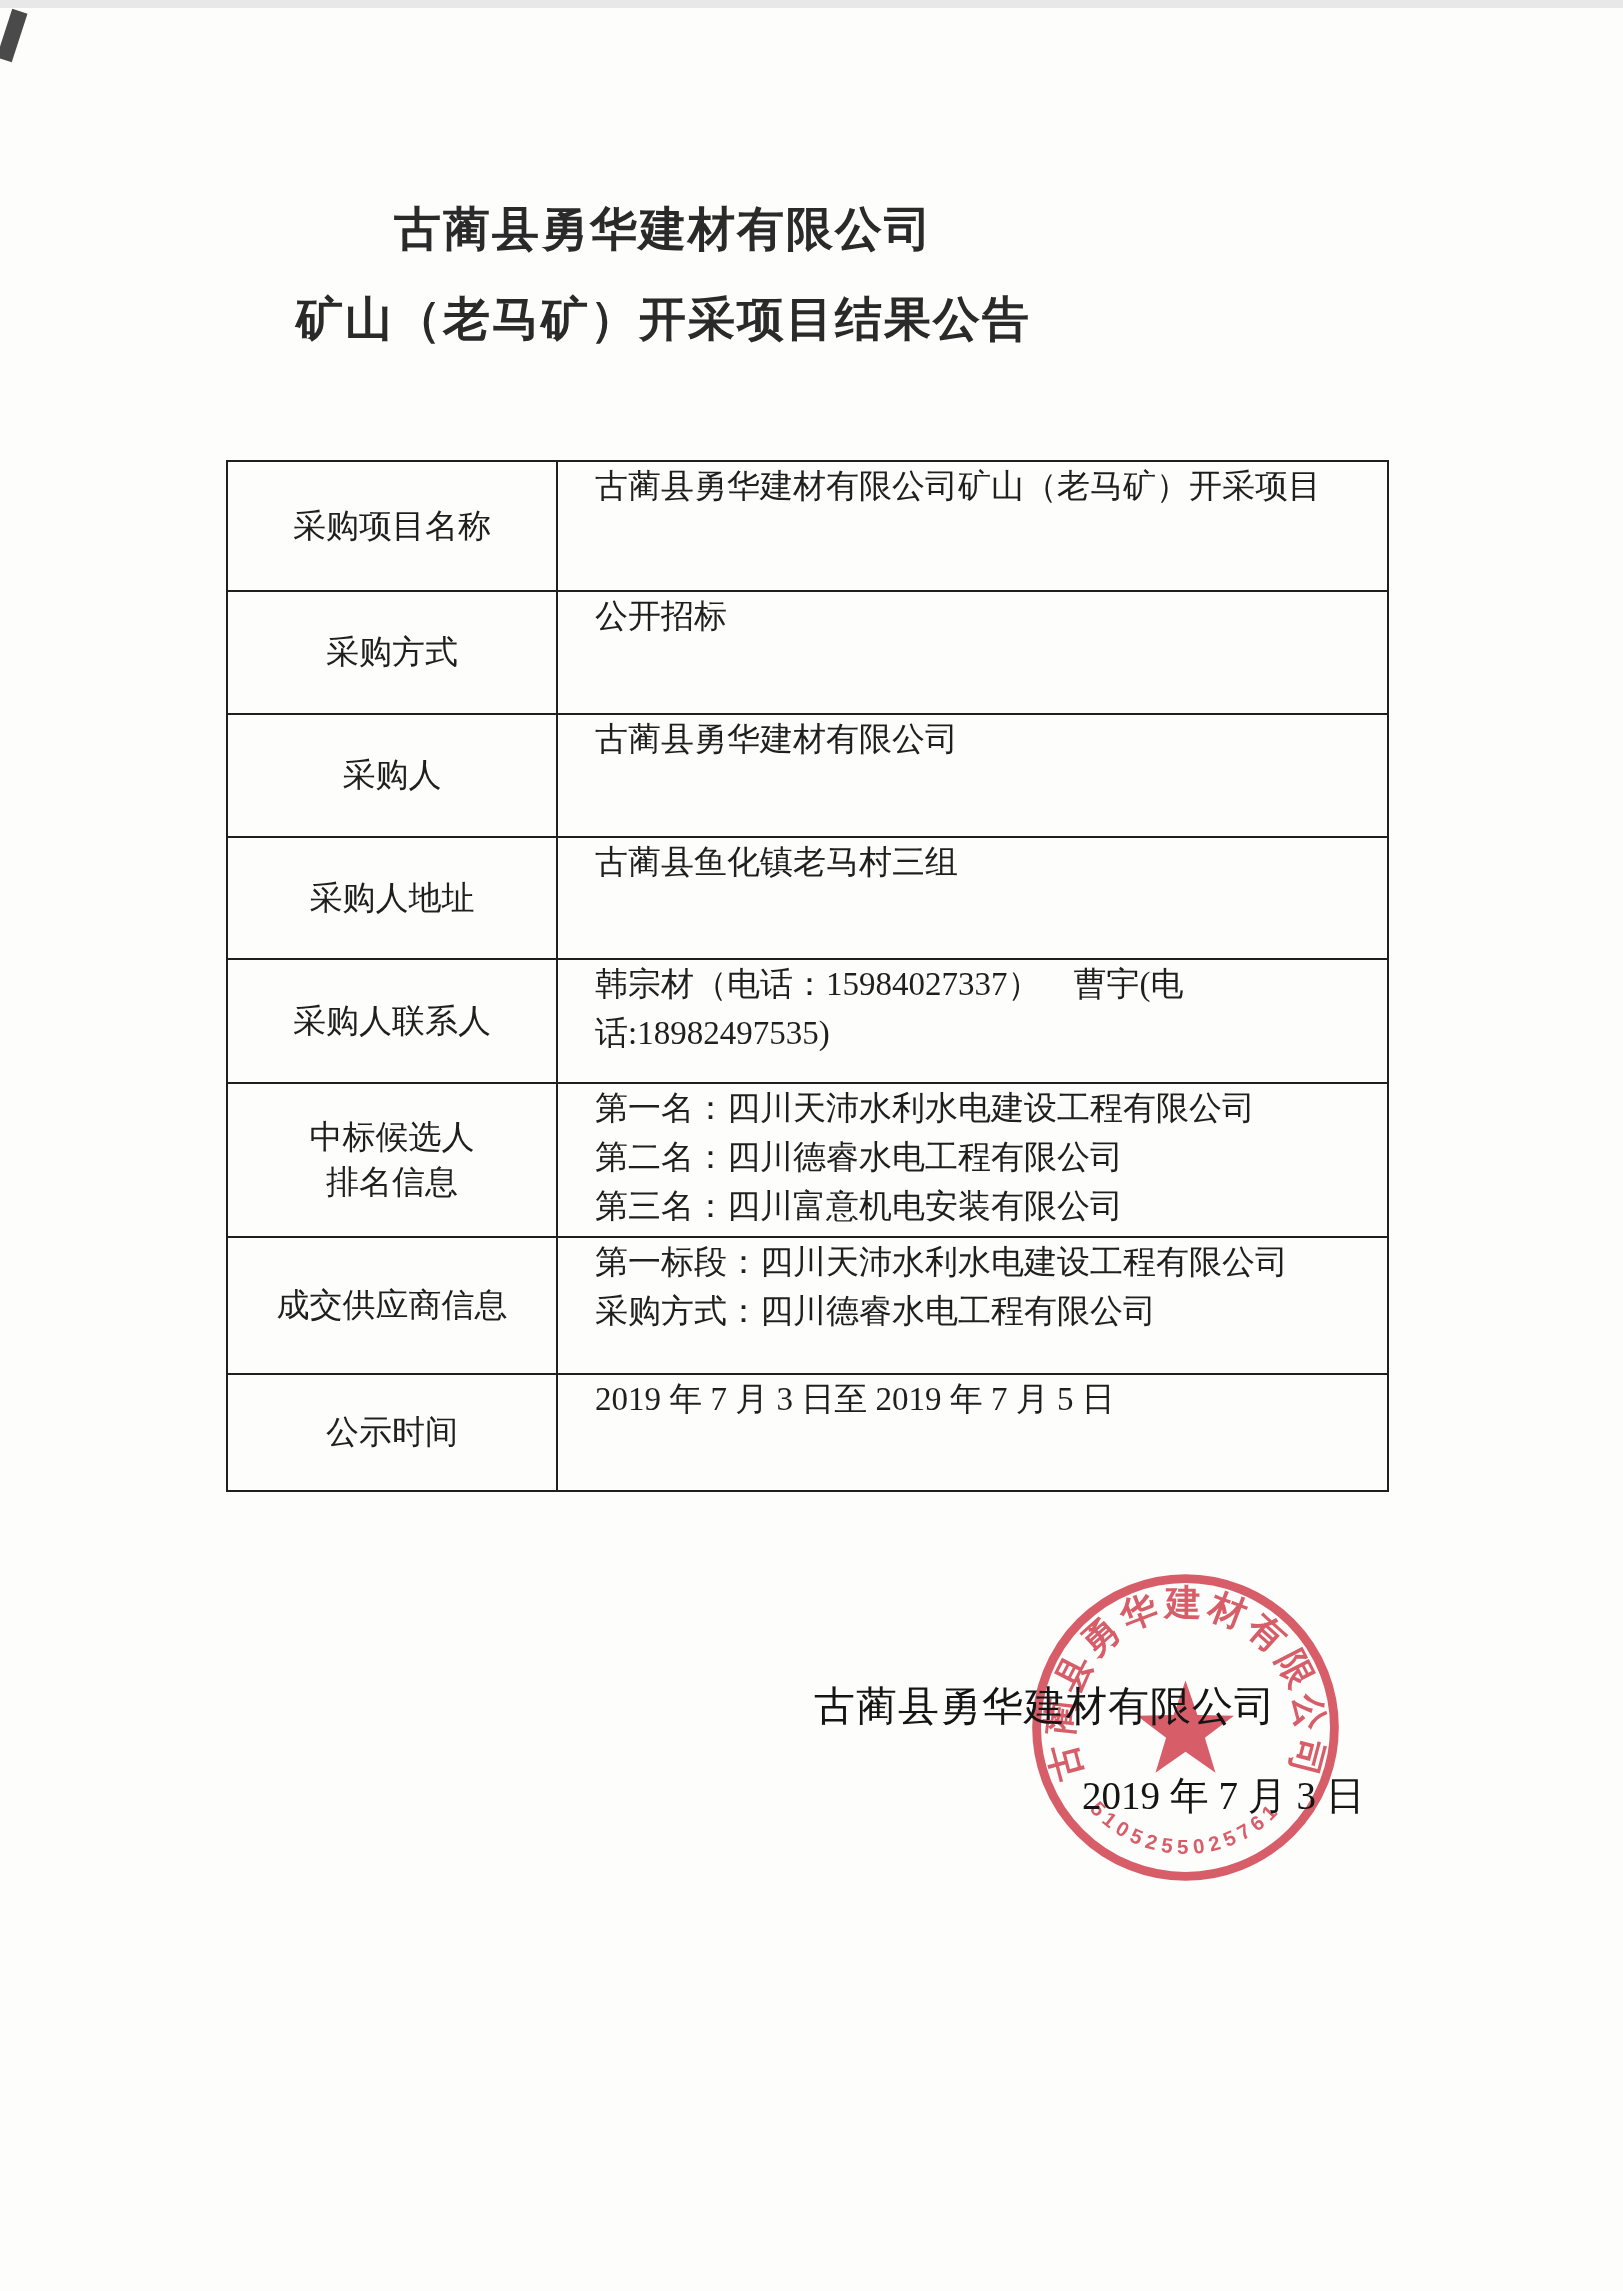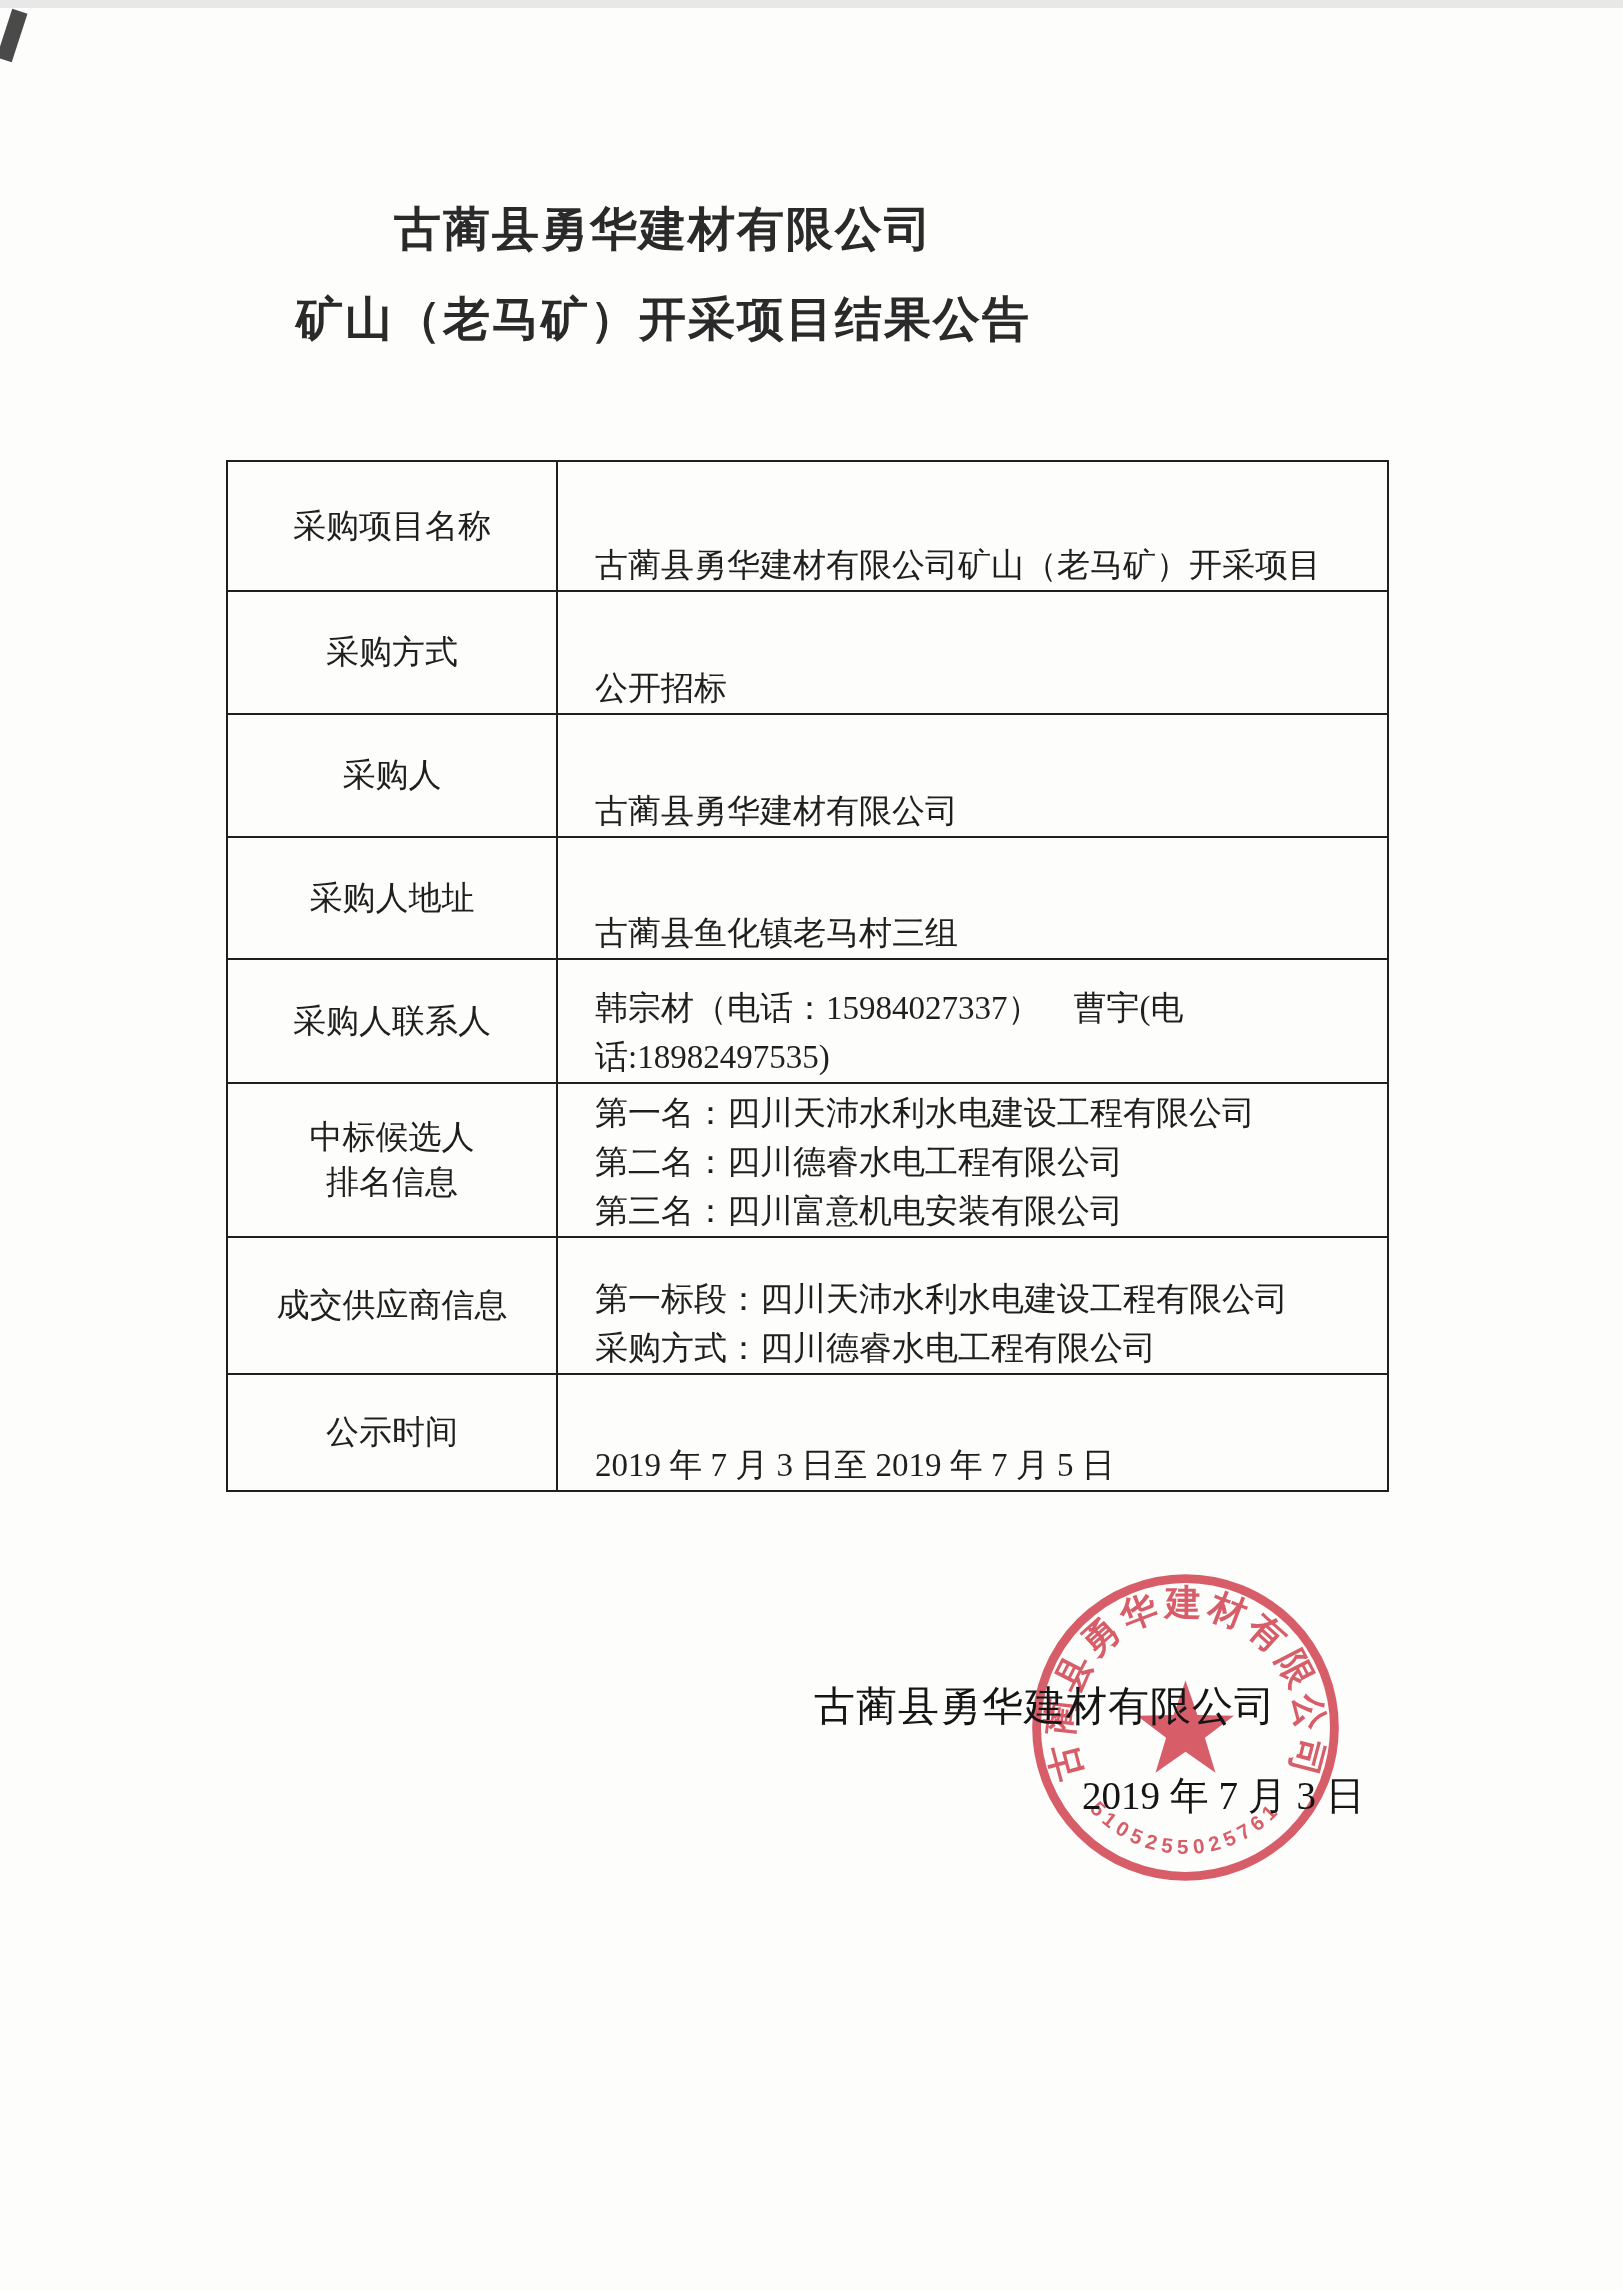--- a/index.html
+++ b/index.html
@@ -40,21 +40,21 @@
   .trow:nth-child(7){height:137px;}
   .trow:nth-child(8){height:117px;}
   .tlabel{
     width:330px;flex:0 0 330px;box-sizing:border-box;
     border-right:2.9px solid #1f1f1f;
     display:flex;flex-direction:column;justify-content:center;align-items:center;
     font-size:33px;line-height:45px;text-align:center;
   }
   .tvalue{
     flex:1;box-sizing:border-box;
-    display:flex;flex-direction:column;justify-content:flex-end;
+    display:flex;flex-direction:column;justify-content:flex-start;
     padding-left:37px;padding-right:19.6px;
     font-size:33px;line-height:49px;
   }
   .footer-company{
     position:absolute;left:814px;top:1671px;
     font-size:41px;letter-spacing:1px;color:#151515;z-index:3;
   }
   .footer-date{
     position:absolute;left:1082px;top:1761px;
     font-size:39px;color:#151515;z-index:3;

